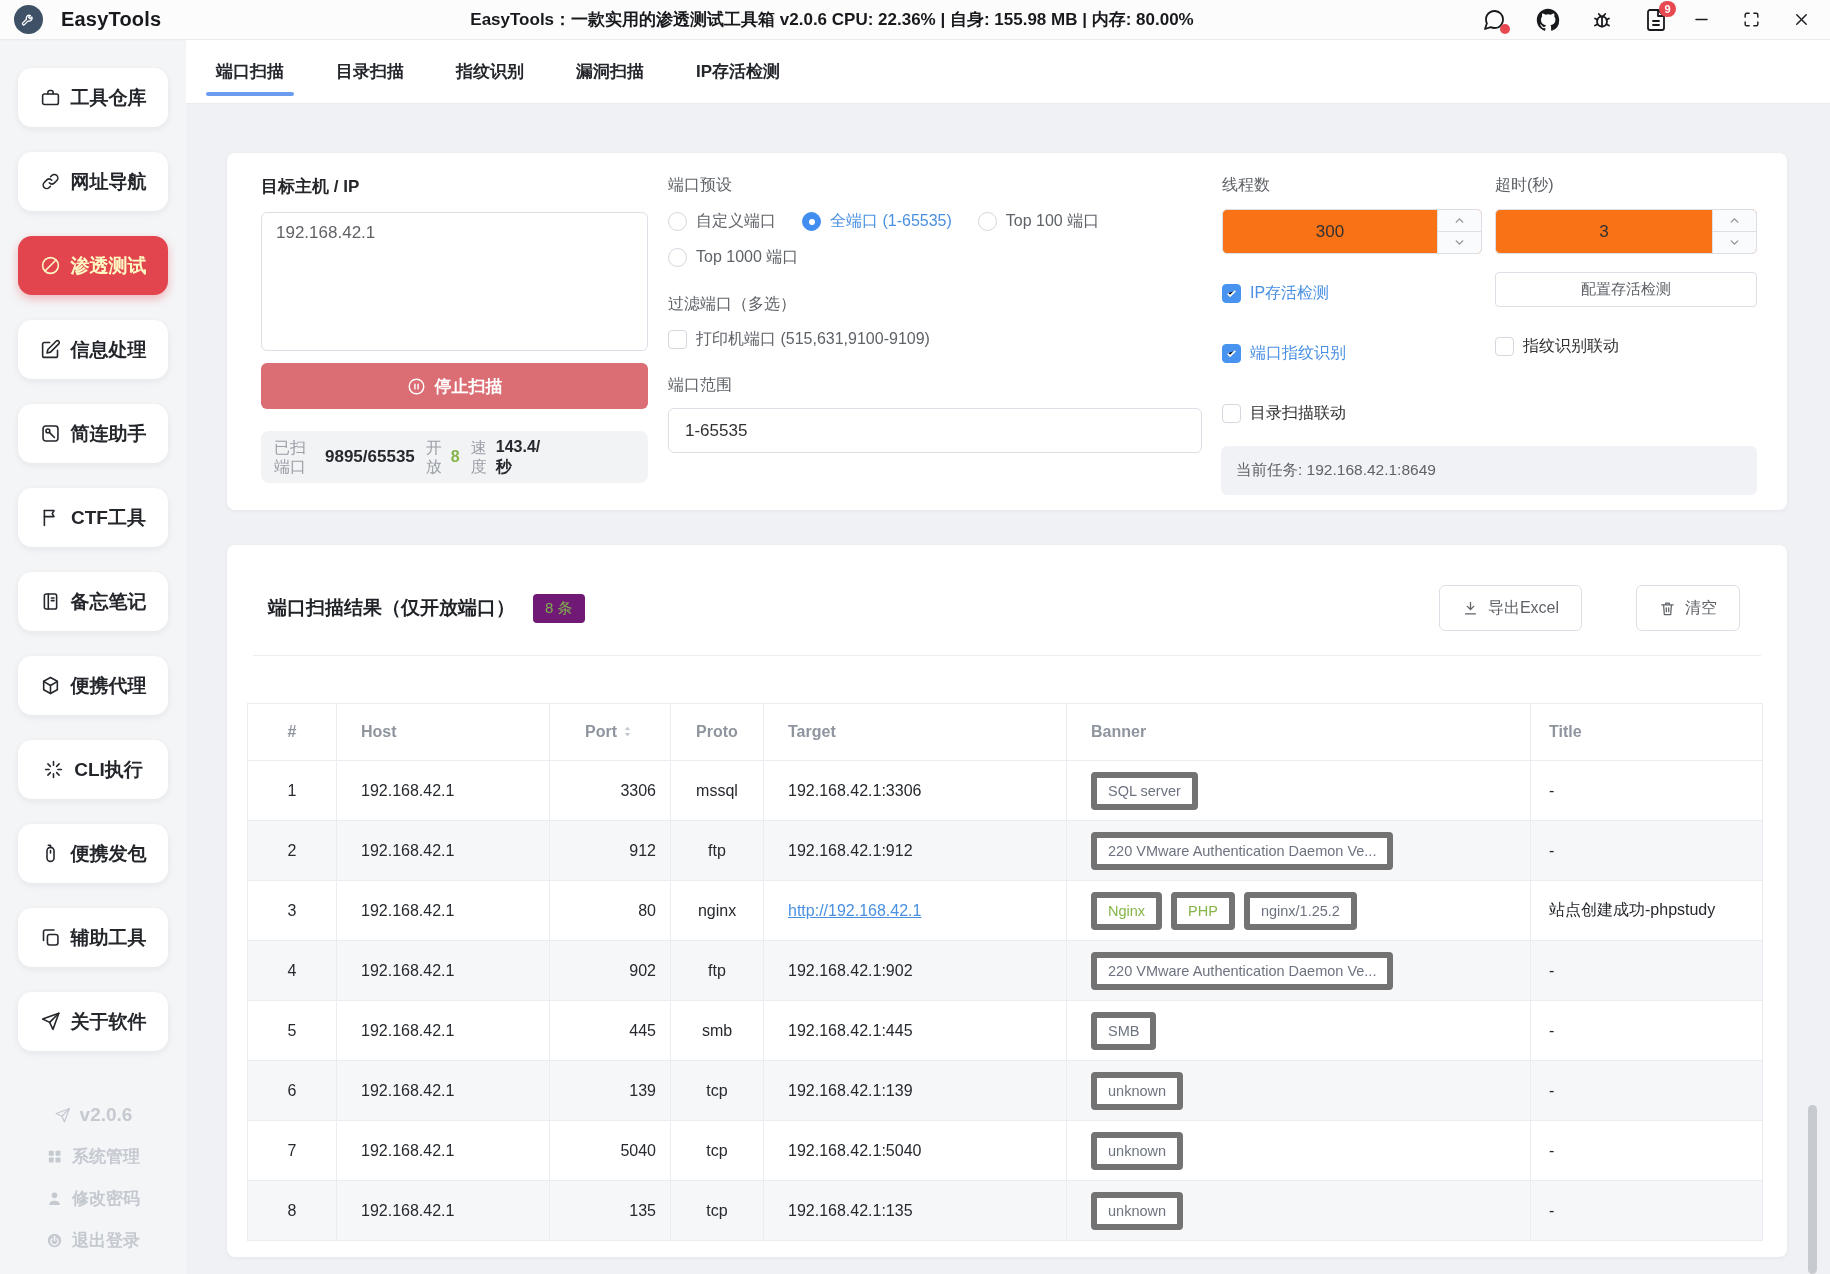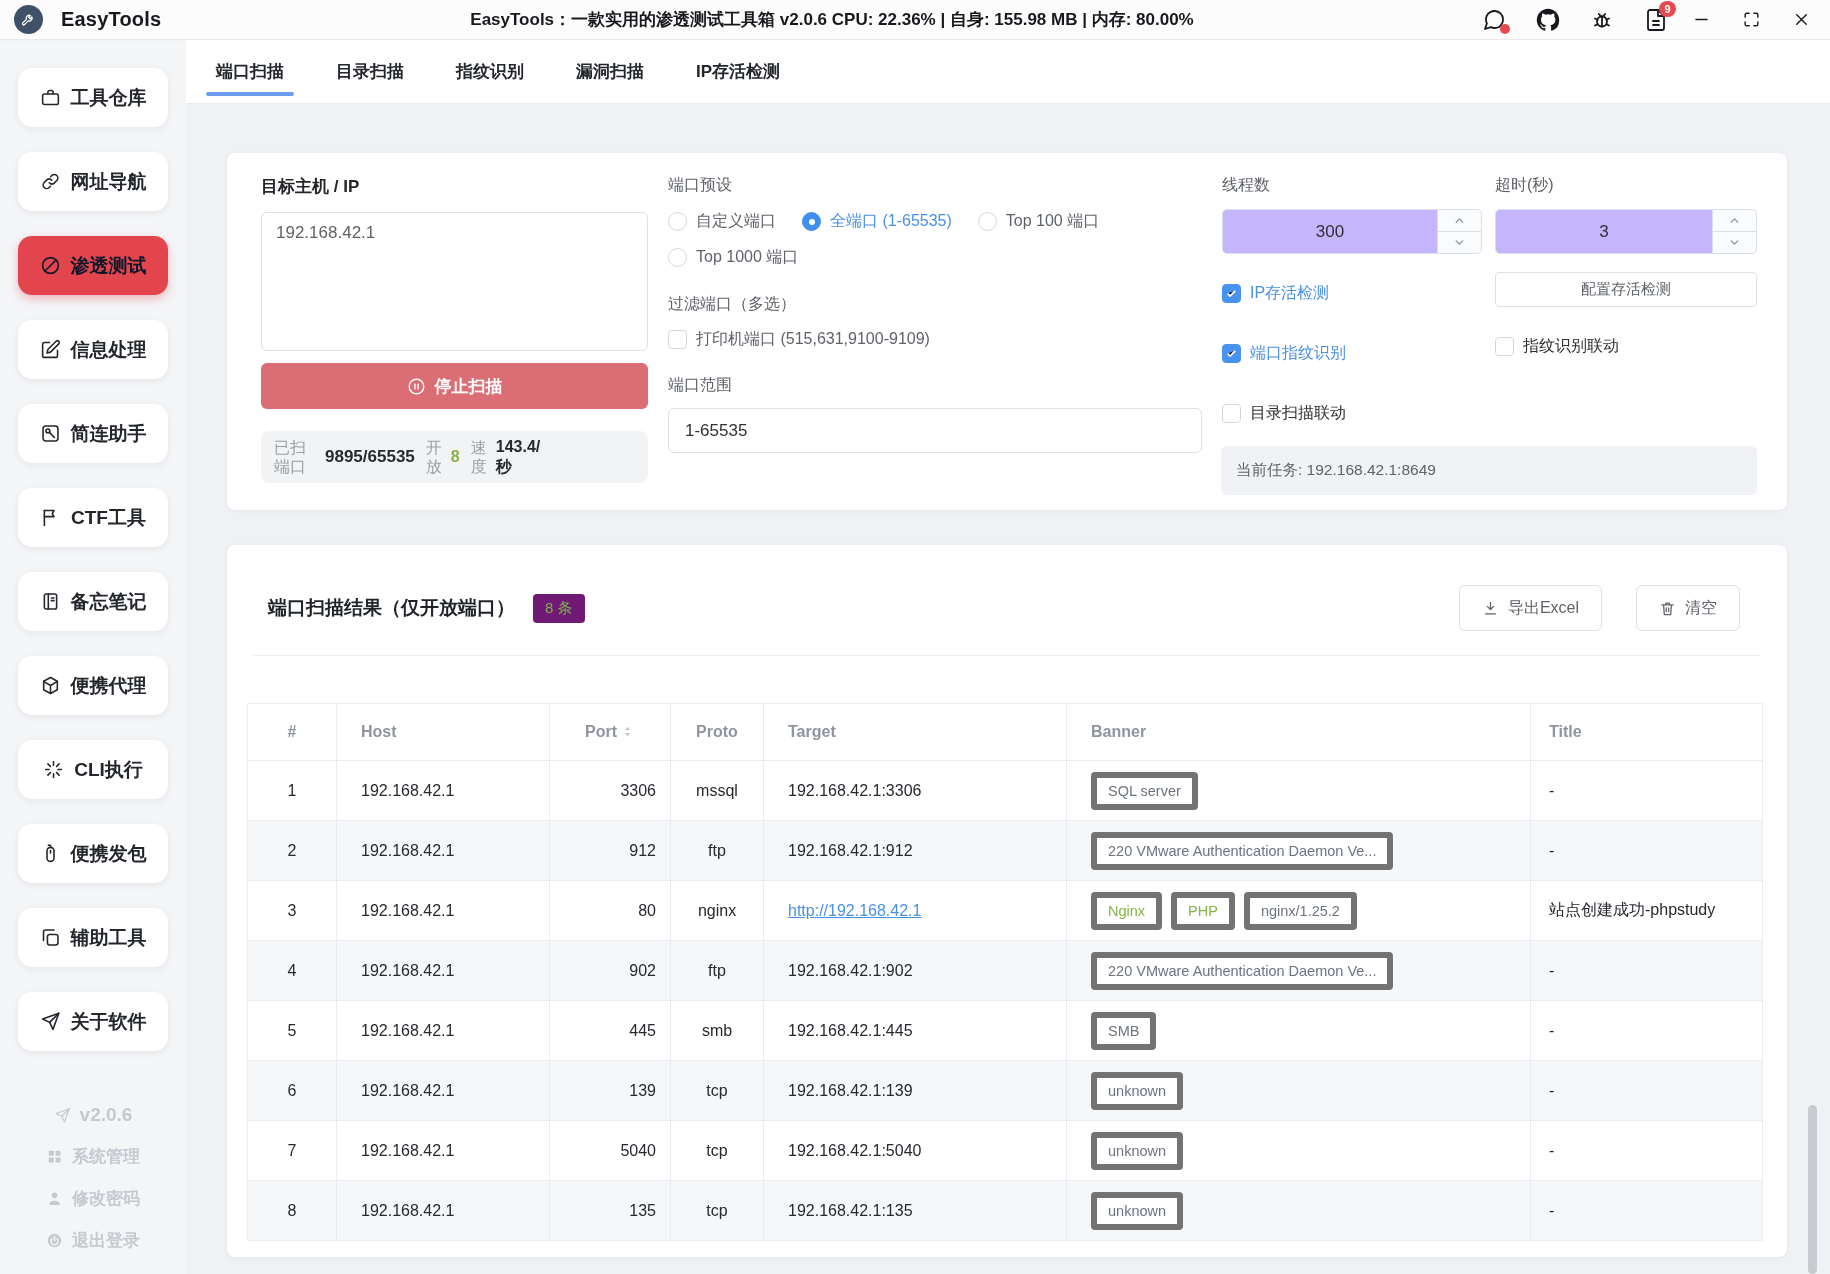--- a/index.html
+++ b/index.html
@@ -22,21 +22,21 @@
   .dot-badge { position:absolute; right:-4px; bottom:-2px; width:10px; height:10px; border-radius:50%; background:#e6494f; }
   .num-badge { position:absolute; right:-8px; top:-7px; min-width:17px; height:16px; border-radius:9px; background:#e6494f; color:#fff; font-size:11px; font-weight:700; display:flex; align-items:center; justify-content:center; padding:0 4px; }
   .win-btns { display:flex; align-items:center; gap:24px; padding-right:16px; margin-left:6px; }
   .win-btn { width:26px; height:26px; color:#1a1c1f; display:flex; align-items:center; justify-content:center; cursor:pointer; }
   .win-btn .icon { width:19px; height:19px; }
 
   
   .sidebar { position:fixed; top:41px; left:0; bottom:0; width:186px; background:#f4f5f7; padding-top:27px; }
   .nav-item { width:150px; height:59px; margin:0 auto 25px; background:#fff; border-radius:14px; display:flex; align-items:center; justify-content:center; gap:10px; font-size:19px; font-weight:700; color:#23262b; box-shadow:0 2px 7px rgba(30,35,48,.07); cursor:pointer; }
   .nav-item .icon { width:21px; height:21px; }
-  .nav-item.active { background:#e2454e; color:#0f172a; box-shadow:0 4px 10px rgba(226,69,78,.35); }
+  .nav-item.active { background:#e2454e; color:#fef9c3; box-shadow:0 4px 10px rgba(226,69,78,.35); }
   .side-footer { position:absolute; left:0; right:0; bottom:22px; display:flex; flex-direction:column; align-items:center; gap:19px; color:#c5c9d0; }
   .foot-item { display:flex; align-items:center; gap:9px; font-size:17px; font-weight:700; cursor:pointer; }
   .foot-item:first-child { font-size:19px; }
   .foot-item .icon { width:17px; height:17px; }
 
   
   .main { position:absolute; left:186px; top:40px; right:0; bottom:0; }
   .tabs { height:64px; background:#fff; border-bottom:1px solid #e9ebee; display:flex; align-items:center; padding-left:26px; gap:44px; }
   .tab { position:relative; height:100%; display:flex; align-items:center; font-size:17px; font-weight:700; color:#23262b; cursor:pointer; padding:0 4px; }
   .tab .underline { display:none; }
@@ -71,36 +71,36 @@
   .cb { width:19px; height:19px; border:1.5px solid #d4d7dd; border-radius:4px; background:#fff; display:flex; align-items:center; justify-content:center; flex:none; }
   .cb.on { background:#4793ef; border-color:#4793ef; }
   .cb svg { width:13px; height:13px; }
   .opt-label { font-size:16px; color:#5f6368; }
   .opt-label.blue { color:#4a90e2; }
   .opt-label.dark { color:#303133; }
   .port-range-input { margin-top:12px; width:534px; height:45px; border:1px solid #dcdfe6; border-radius:6px; padding:0 16px; font-size:17px; color:#303133; font-family:inherit; outline:none; display:block; background:#fff; }
 
   .col-threads { left:995px; top:22px; width:260px; }
   .col-timeout { left:1268px; top:22px; width:262px; }
-  .num-input { margin-top:13px; height:45px; border:1px solid #dcdfe6; border-radius:5px; display:flex; overflow:hidden; background:#c4b5fd; }
+  .num-input { margin-top:13px; height:45px; border:1px solid #dcdfe6; border-radius:5px; display:flex; overflow:hidden; background:#f97316; }
   .num-val { flex:1; display:flex; align-items:center; justify-content:center; font-size:17px; color:#303133; }
   .spin { width:44px; border-left:1px solid #dcdfe6; display:flex; flex-direction:column; background:#fafbfc; }
   .spin-btn { flex:1; display:flex; align-items:center; justify-content:center; color:#909399; cursor:pointer; }
   .spin-btn:first-child { border-bottom:1px solid #dcdfe6; }
   .spin-btn .icon { width:13px; height:13px; }
   .cb-stack .cb-item { margin-top:0; }
   .cb-gap1 { margin-top:29px; } .cb-gap { margin-top:39px; }
   .config-btn { margin-top:18px; width:262px; height:35px; background:#fff; border:1px solid #dcdfe6; border-radius:4px; font-size:15px; color:#5f6368; font-family:inherit; cursor:pointer; }
   .current-task { left:994px; top:293px; width:536px; height:49px; background:#f1f2f5; border-radius:6px; display:flex; align-items:center; padding:0 15px; font-size:15.5px; color:#606266; }
 
   
   .res-header { position:absolute; top:40px; left:41px; right:47px; display:flex; align-items:center; }
   .res-title { font-size:19px; font-weight:700; color:#1f2226; }
   .count-badge { margin-left:18px; background:#701a75; color:#7fae4e; font-size:15px; padding:5px 12px; border-radius:4px; }
-  .res-actions { margin-left:auto; display:flex; gap:34px; }
+  .res-actions { margin-left:auto; display:flex; gap:54px; }
   .btn-outline { display:flex; align-items:center; gap:9px; background:#fff; border:1px solid #dcdfe6; border-radius:6px; padding:0 22px; height:46px; font-size:16px; color:#5f6368; font-family:inherit; cursor:pointer; }
   .btn-outline .icon { width:17px; height:17px; }
   .res-divider { position:absolute; top:110px; left:26px; right:26px; height:1px; background:#ebedf0; }
 
   table.results-table { position:absolute; top:158px; left:20px; border-collapse:collapse; table-layout:fixed; width:1515px; background:#fff; }
   .results-table th, .results-table td { border:1px solid #e9ecf1; font-size:16px; }
   .results-table th { height:57px; color:#8f959e; font-weight:700; background:#fff; }
   .results-table td { height:60px; color:#26292e; }
   .al { text-align:left; padding-left:24px; } .ac { text-align:center; } .ar { text-align:right; padding-right:14px; }
   .results-table tr:nth-child(even) td { background:#f6f7f9; }

